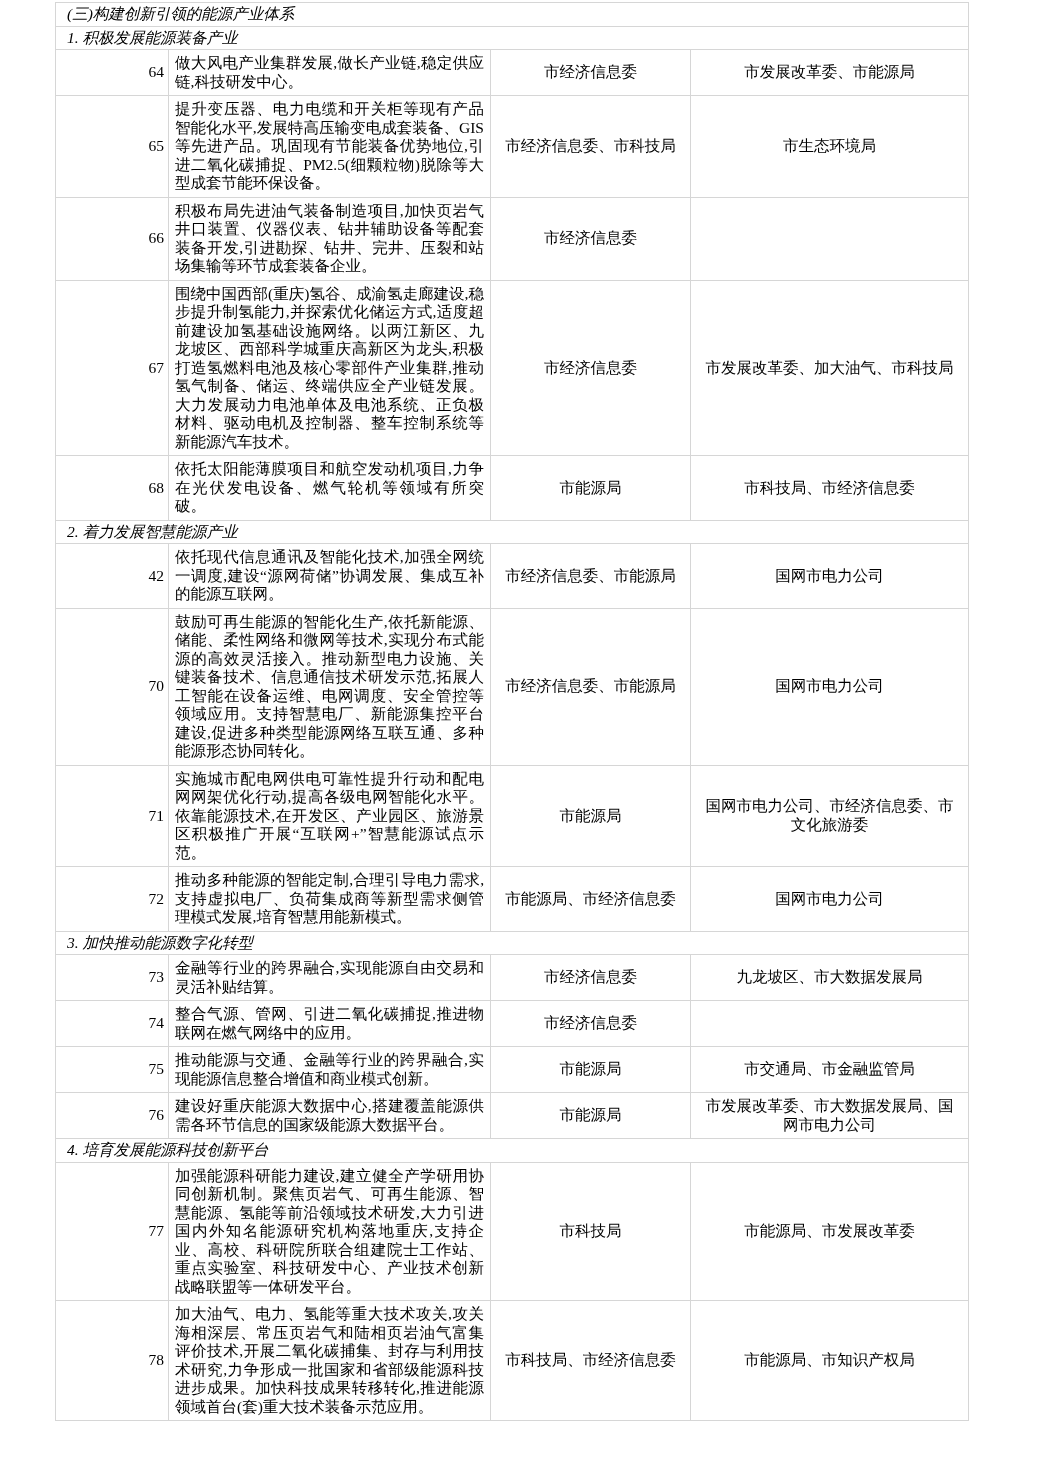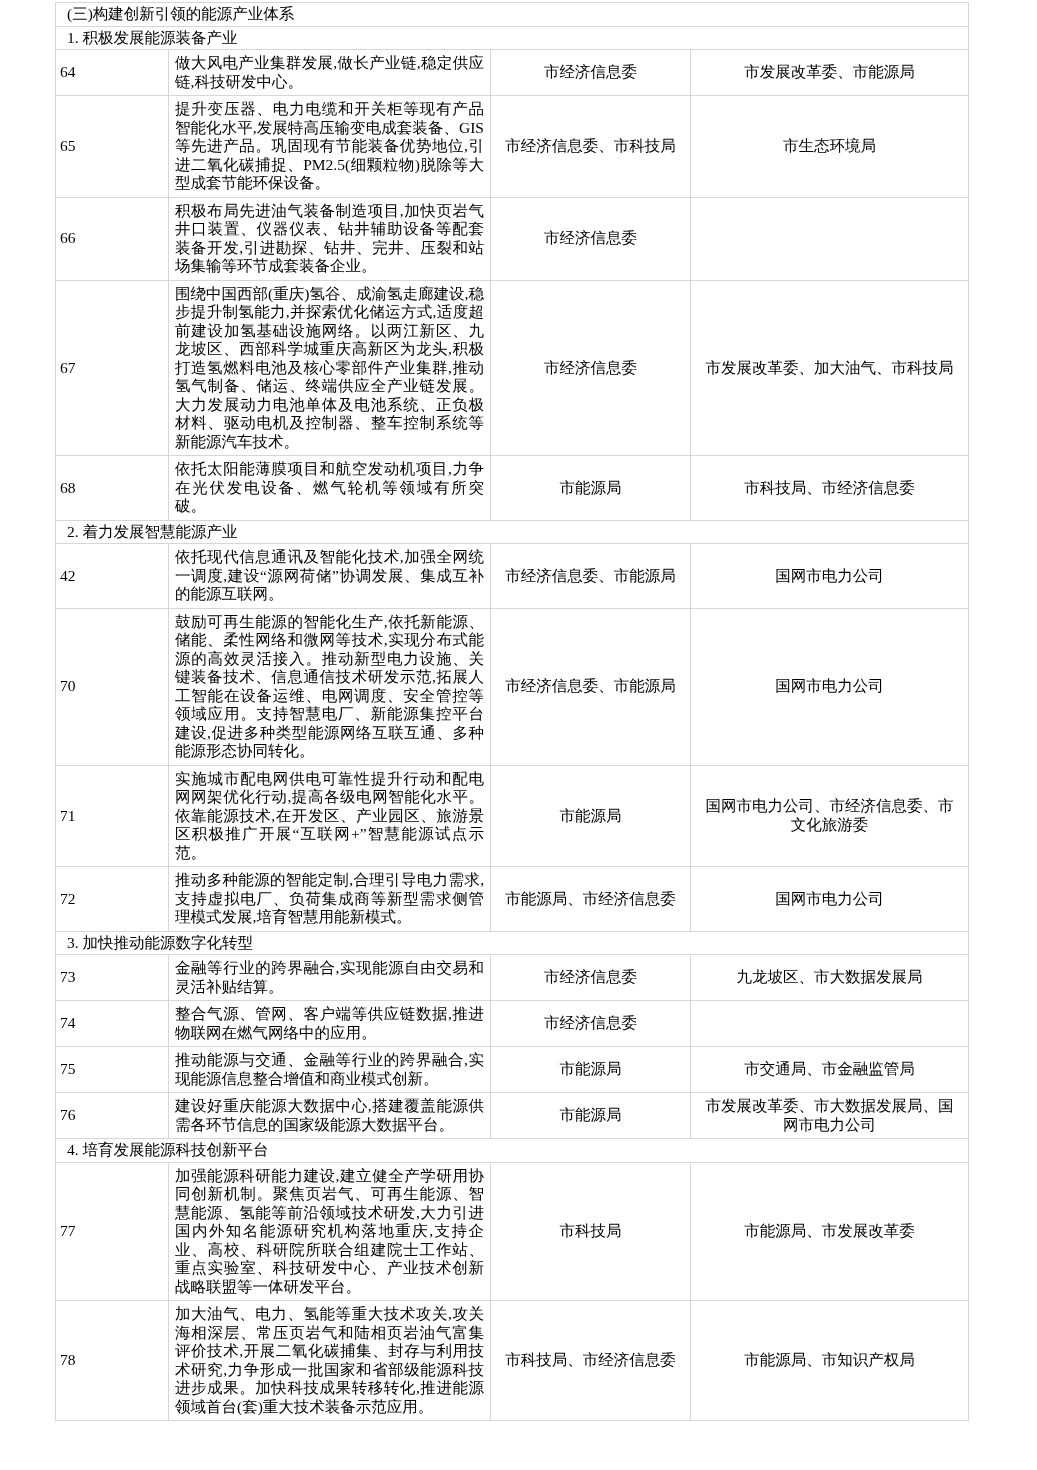--- a/index.html
+++ b/index.html
@@ -35,23 +35,24 @@
     border: 1px solid #d6d6d6;
     vertical-align: middle;
     word-break: break-all;
     overflow-wrap: anywhere;
   }
   td.cell-section {
     padding: 2px 6px 2px 11px;
     text-align: left;
     white-space: nowrap;
     overflow: hidden;
+    font-style: italic;
   }
   td.cell-num {
-    text-align: left;
+    text-align: right;
     padding: 3px 4px;
   }
   td.cell-task {
     text-align: justify;
     padding: 4px 6px;
     vertical-align: middle;
   }
   td.cell-lead, td.cell-support {
     text-align: center;
     padding: 3px 14px;
@@ -136,21 +137,21 @@
           <td class="cell-section" colspan="4">3. 加快推动能源数字化转型</td>
         </tr>
         <tr>
           <td class="cell-num">73</td>
           <td class="cell-task">金融等行业的跨界融合,实现能源自由交易和灵活补贴结算。</td>
           <td class="cell-lead">市经济信息委</td>
           <td class="cell-support">九龙坡区、市大数据发展局</td>
         </tr>
         <tr>
           <td class="cell-num">74</td>
-          <td class="cell-task">整合气源、管网、客户端等供应链数据,推进物联网在燃气网络中的应用。</td>
+          <td class="cell-task">整合气源、管网、引进二氧化碳捕捉,推进物联网在燃气网络中的应用。</td>
           <td class="cell-lead">市经济信息委</td>
           <td class="cell-support"></td>
         </tr>
         <tr>
           <td class="cell-num">75</td>
           <td class="cell-task">推动能源与交通、金融等行业的跨界融合,实现能源信息整合增值和商业模式创新。</td>
           <td class="cell-lead">市能源局</td>
           <td class="cell-support">市交通局、市金融监管局</td>
         </tr>
         <tr>

